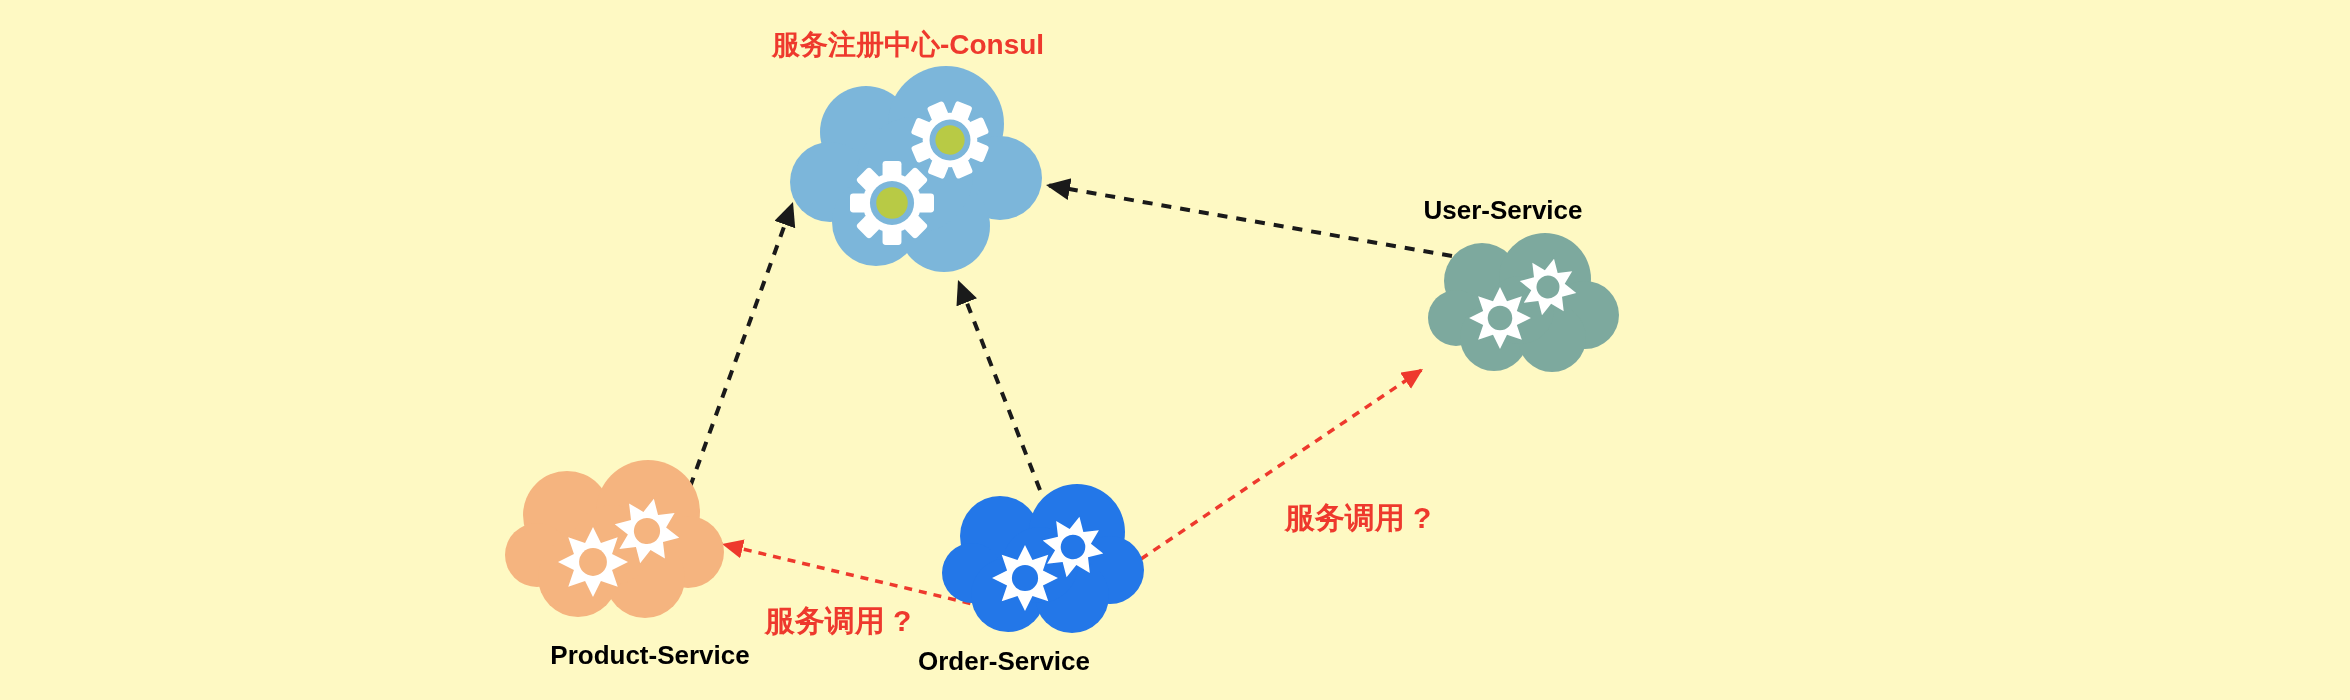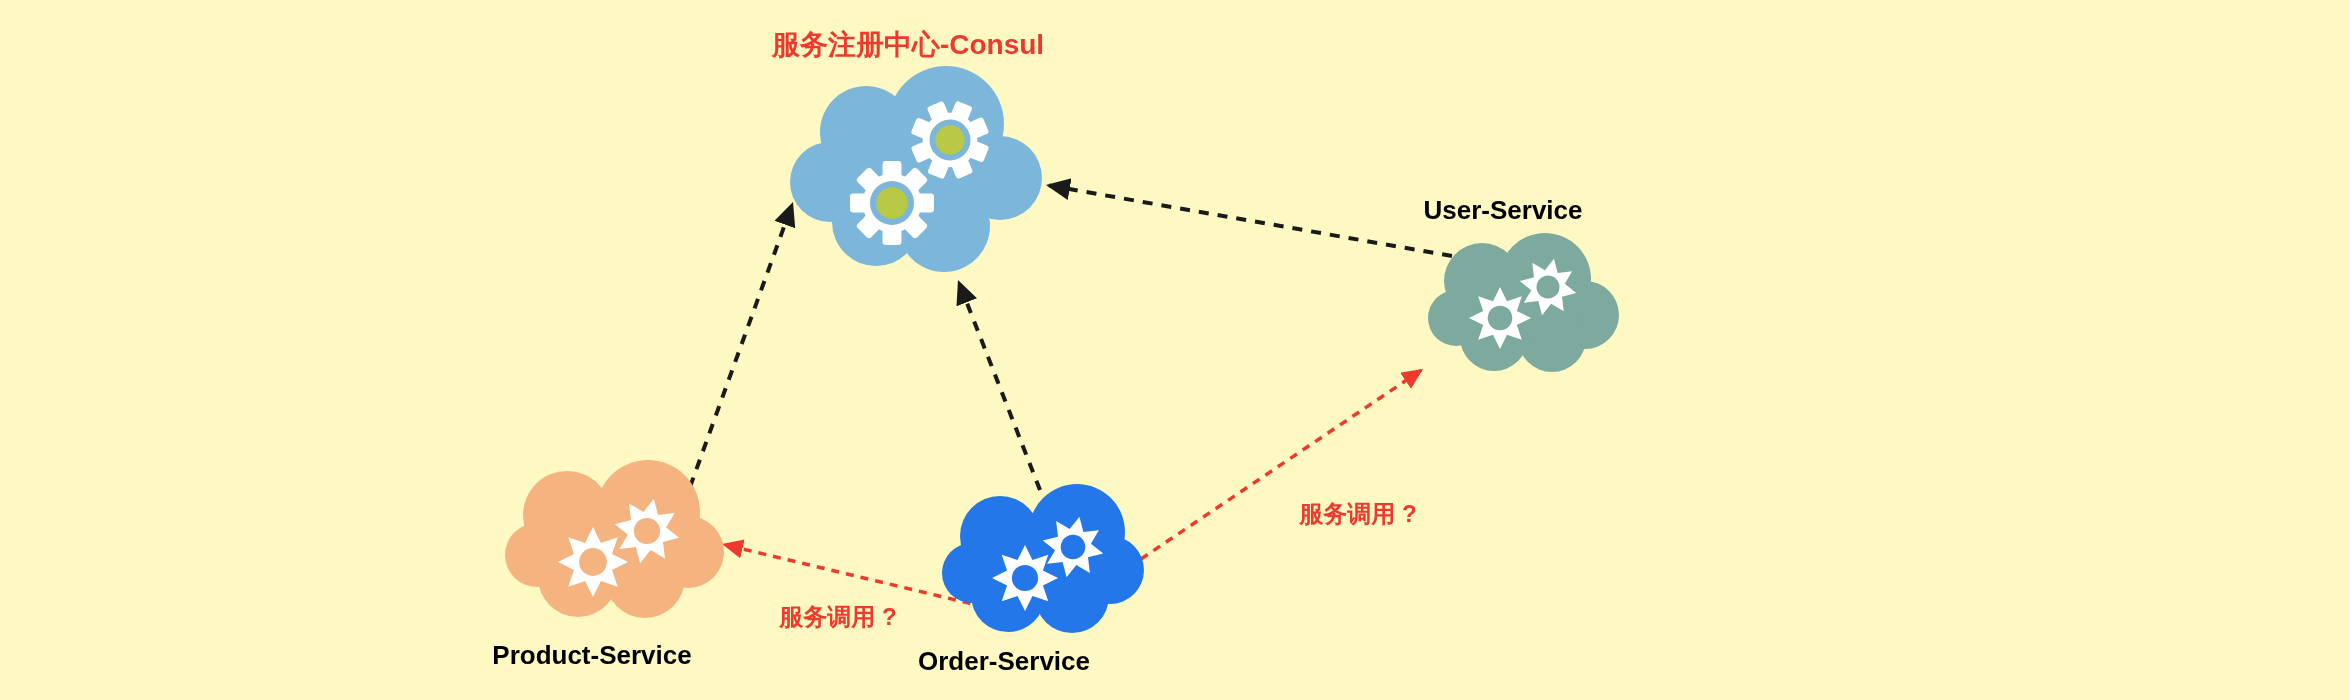--- a/index.html
+++ b/index.html
@@ -3,21 +3,21 @@
 <meta charset="utf-8">
 <style>
   html,body{margin:0;padding:0;background:#ffffff;}
   .canvas{position:relative;width:2350px;height:700px;background:#fef9c3;overflow:hidden;
           font-family:"Liberation Sans","DejaVu Sans",sans-serif;font-weight:bold;}
   .canvas svg{position:absolute;left:0;top:0;}
   .label{position:absolute;transform:translateX(-50%);white-space:nowrap;line-height:1.1;}
   .red{color:#ee392d;}
   .black{color:#000000;}
   .title-label{font-size:28px;}
-  .call-label{font-size:24px;}
+  .call-label{font-size:30px;}
   .node-label{font-size:26px;}
 </style>
 </head>
 <body>
 
 <div class="canvas">
 
   <svg width="2350" height="700" viewBox="0 0 2350 700">
     <defs>
       <marker id="arrow-black" markerWidth="7" markerHeight="6" refX="6" refY="2.75" orient="auto" markerUnits="strokeWidth">
@@ -132,20 +132,20 @@
         <use href="#star8"></use>
         <circle r="13.5" fill="#2377e8"></circle>
       </g>
     </g>
   </svg>
 
   <div class="label red title-label" style="left:908px;top:30px;">服务注册中心-Consul</div>
 
   <div class="label black node-label" style="left:1503px;top:196px;">User-Service</div>
 
-  <div class="label black node-label" style="left:592px;top:641px;">Product-Service</div>
+  <div class="label black node-label" style="left:650px;top:641px;">Product-Service</div>
 
   <div class="label black node-label" style="left:1004px;top:647px;">Order-Service</div>
 
   <div class="label red call-label" style="left:838px;top:604px;">服务调用 ?</div>
 
   <div class="label red call-label" style="left:1358px;top:501px;">服务调用 ?</div>
 </div>
 
 </body></html>

